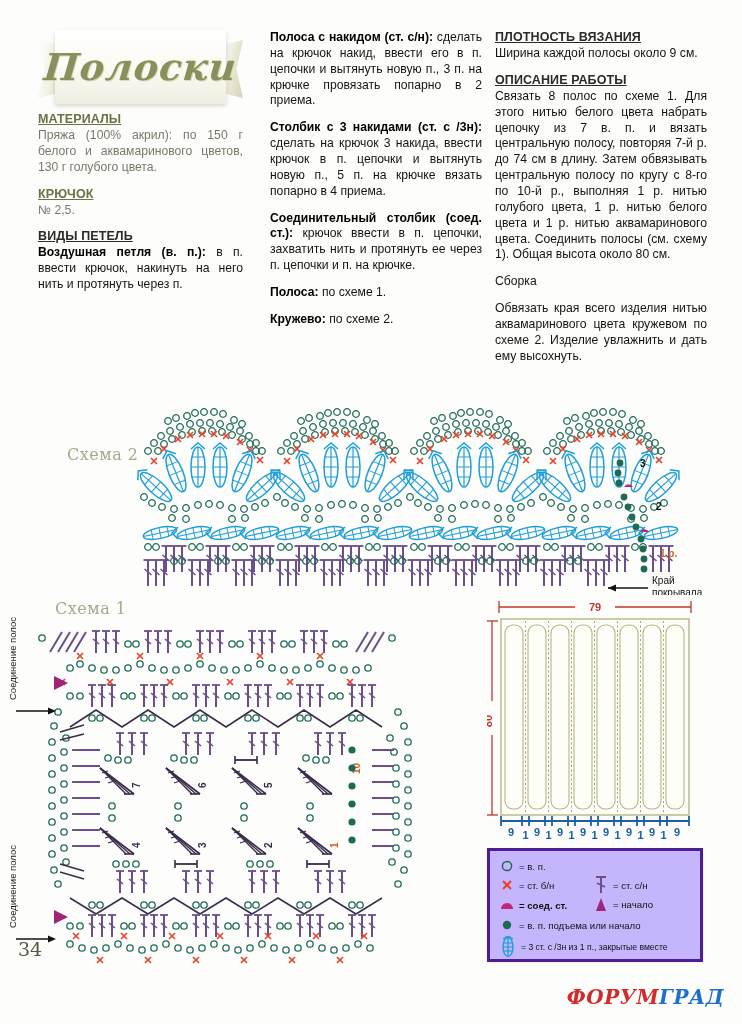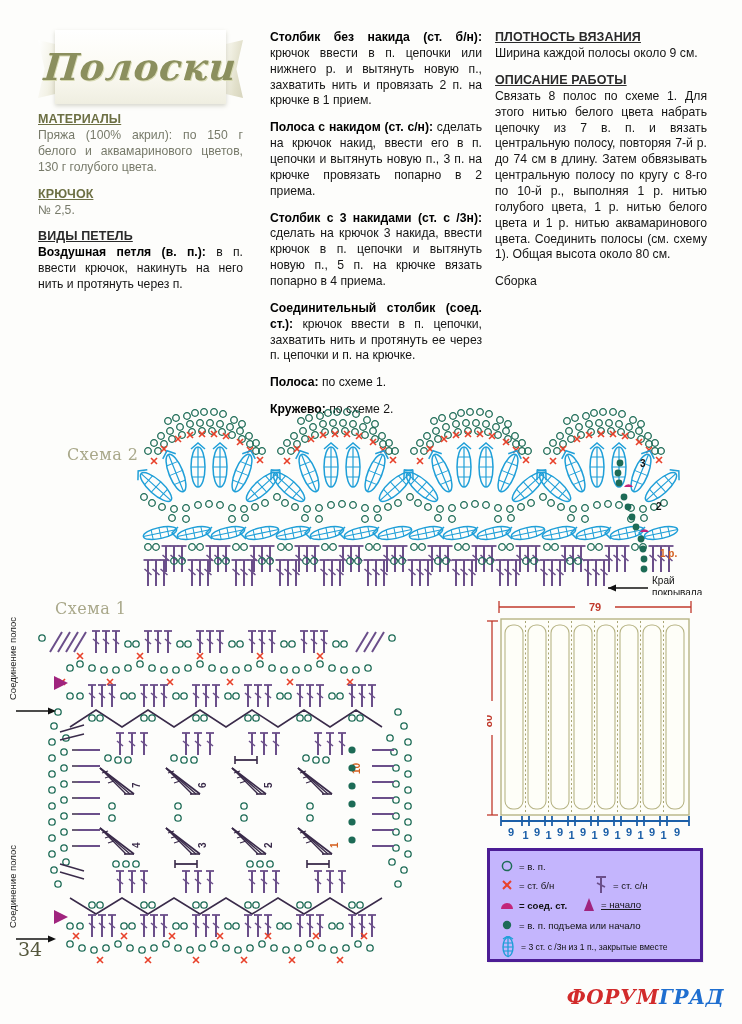--- a/index.html
+++ b/index.html
@@ -127,34 +127,34 @@
       <p class="body grey">Пряжа (100% акрил): по 150 г белого и аквамаринового цветов, 130 г голубого цвета.</p>
 
       <h3 class="sec olive">КРЮЧОК</h3>
       <p class="body grey">№ 2,5.</p>
 
       <h3 class="sec">ВИДЫ ПЕТЕЛЬ</h3>
       <p class="body dark"><b>Воздушная петля (в. п.):</b><span> в п. ввести крючок, накинуть на него нить и протянуть через п.</span></p>
     </div>
 
     <div class="col col-mid">
-      <p class="body dark"><b>Столбик без накида (ст. б/н):</b><span> крючок ввести в п. цепочки или нижнего р. и вытянуть новую п., захватить нить и провязать 2 п. на крючке в 1 прием.</span></p>
       <p class="body dark"><b>Полоса с накидом (ст. с/н):</b><span> сделать на крючок накид, ввести его в п. цепочки и вытянуть новую п., 3 п. на крючке провязать попарно в 2 приема.</span></p>
       <p class="body dark"><b>Столбик с 3 накидами (ст. с /3н):</b><span> сделать на крючок 3 накида, ввести крючок в п. цепочки и вытянуть новую п., 5 п. на крючке вязать попарно в 4 приема.</span></p>
       <p class="body dark"><b>Соединительный столбик (соед. ст.):</b><span> крючок ввести в п. цепочки, захватить нить и протянуть ее через п. цепочки и п. на крючке.</span></p>
       <p class="body dark tight"><b>Полоса:</b><span> по схеме 1.</span></p>
       <p class="body dark tight"><b>Кружево:</b><span> по схеме 2.</span></p>
     </div>
 
     <div class="col col-right">
       <h3 class="sec">ПЛОТНОСТЬ ВЯЗАНИЯ</h3>
       <p class="body dark">Ширина каждой полосы около 9 см.</p>
       <h3 class="sec">ОПИСАНИЕ РАБОТЫ</h3>
       <p class="body dark tight">Связать 8 полос по схеме 1. Для этого нитью белого цвета набрать цепочку из 7 в. п. и вязать центральную полосу, повторяя 7-й р. до 74 см в длину. Затем обвязывать центральную полосу по кругу с 8-го по 10-й р., выполняя 1 р. нитью голубого цвета, 1 р. нитью белого цвета и 1 р. нитью аквамаринового цвета. Соединить полосы (см. схему 1). Общая высота около 80 см.</p>
       <p class="body dark tight">Сборка</p>
+      <p class="body dark">Обвязать края всего изделия нитью аквамаринового цвета кружевом по схеме 2. Изделие увлажнить и дать ему высохнуть.</p>
     </div>
   </div>
 
   <div class="schema2">
     <div class="lbl-schema lbl-s2">Схема 2</div>
 
     <svg width="742" height="190" viewBox="0 0 742 190">
       <defs>
 
         <g id="leaf">
@@ -907,21 +907,21 @@
       </svg>
       <span class="legend-txt">= ст. с/н</span>
     </div>
 
     <div class="legend-row" style="left:10px;top:48px;font-weight:bold;">
       <svg width="14" height="12">
         <path d="M1 10 a6 6 0 0 1 12 0 z" fill="#c2257a"></path>
       </svg>
       <span class="legend-txt">= соед. ст.</span>
     </div>
-    <div class="legend-row" style="left:92px;top:46px;text-decoration:underline;">
+    <div class="legend-row" style="left:104px;top:46px;">
       <svg width="14" height="15">
         <path d="M7 1 L12 14 L2 14 z" fill="#a0247e"></path>
       </svg>
       <span class="legend-txt">= начало</span>
     </div>
 
     <div class="legend-row" style="left:10px;top:67px;">
       <svg width="14" height="14">
         <circle cx="7" cy="7" r="4.2" fill="#1d6b56"></circle>
       </svg>

